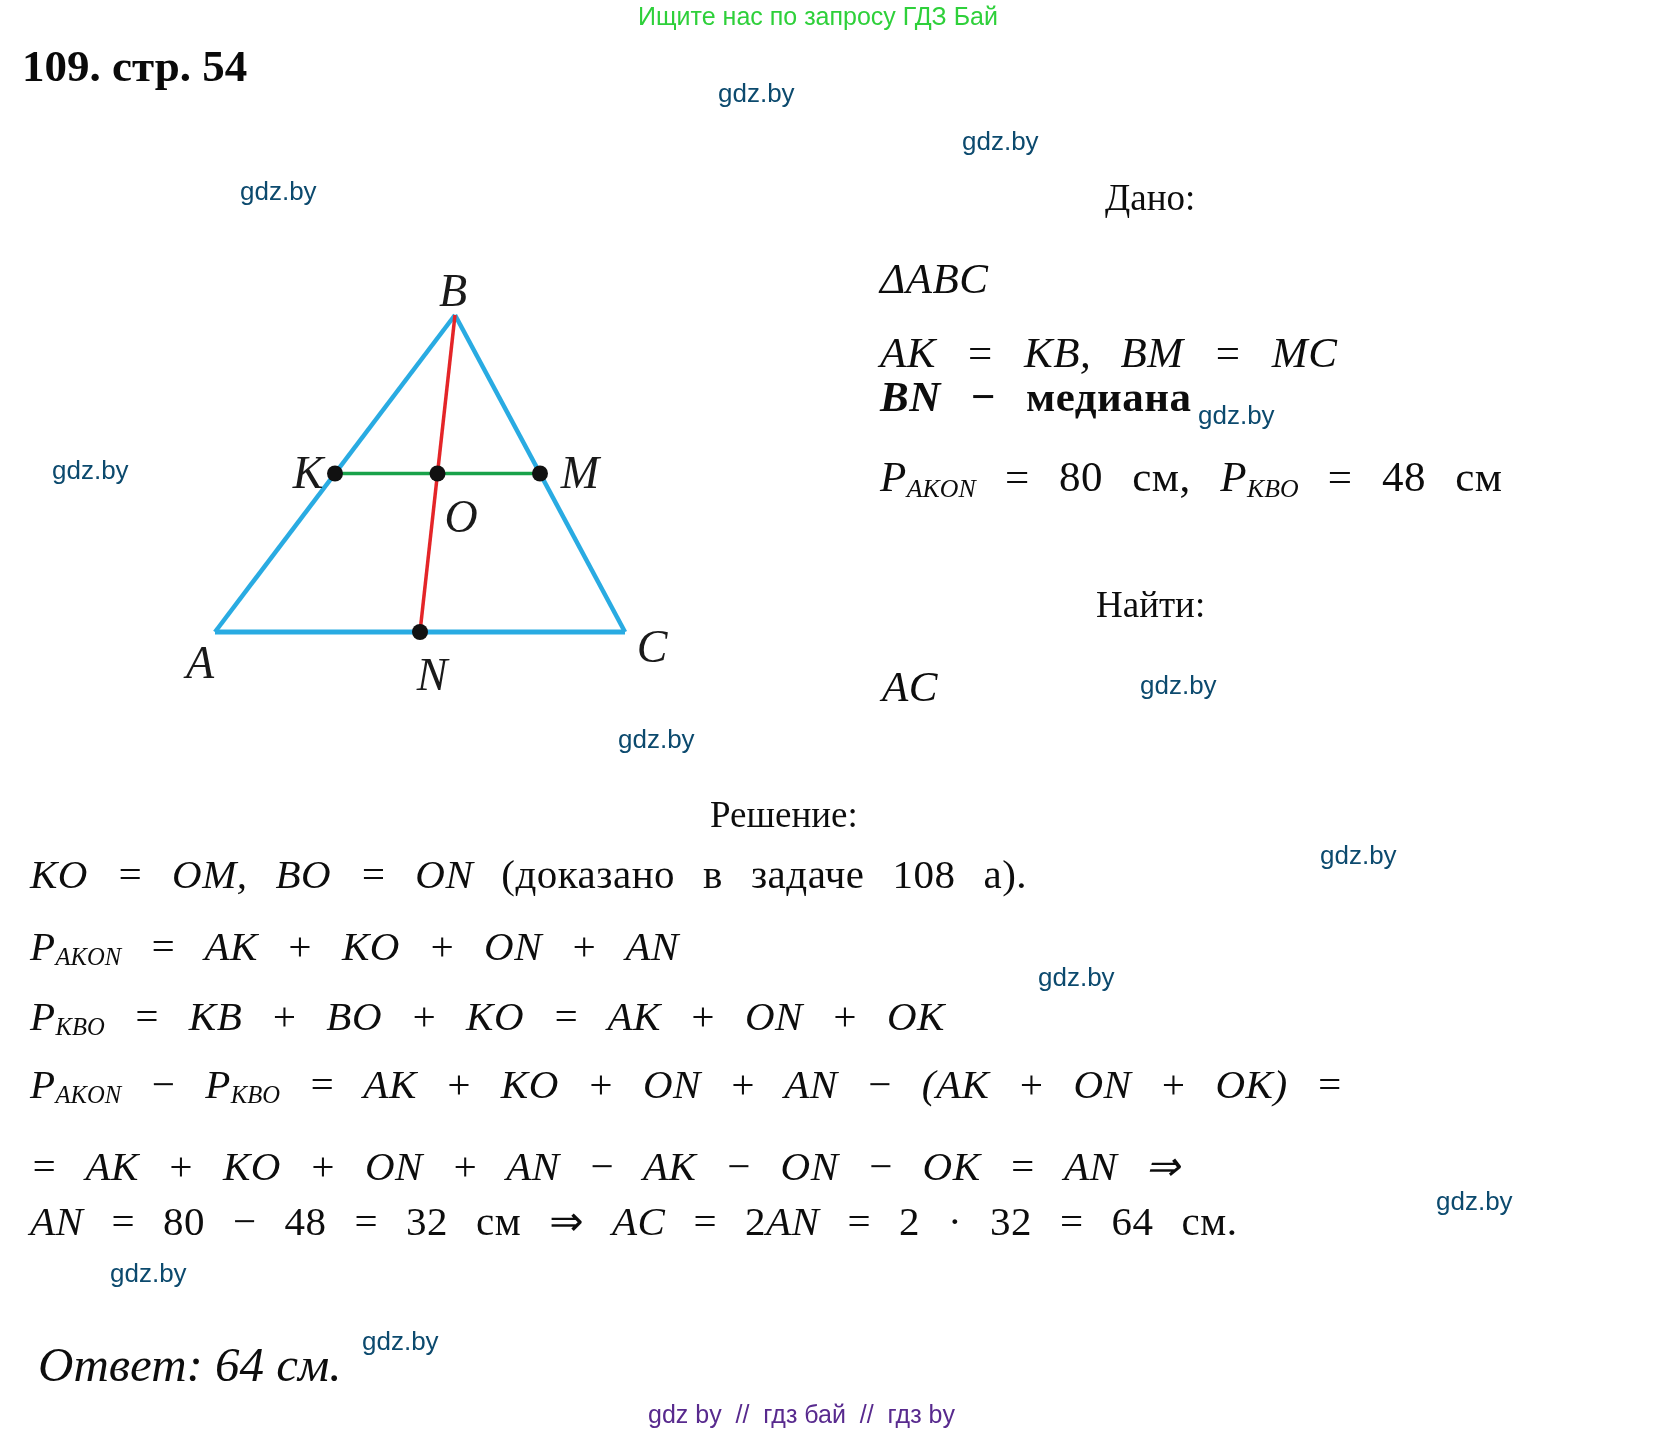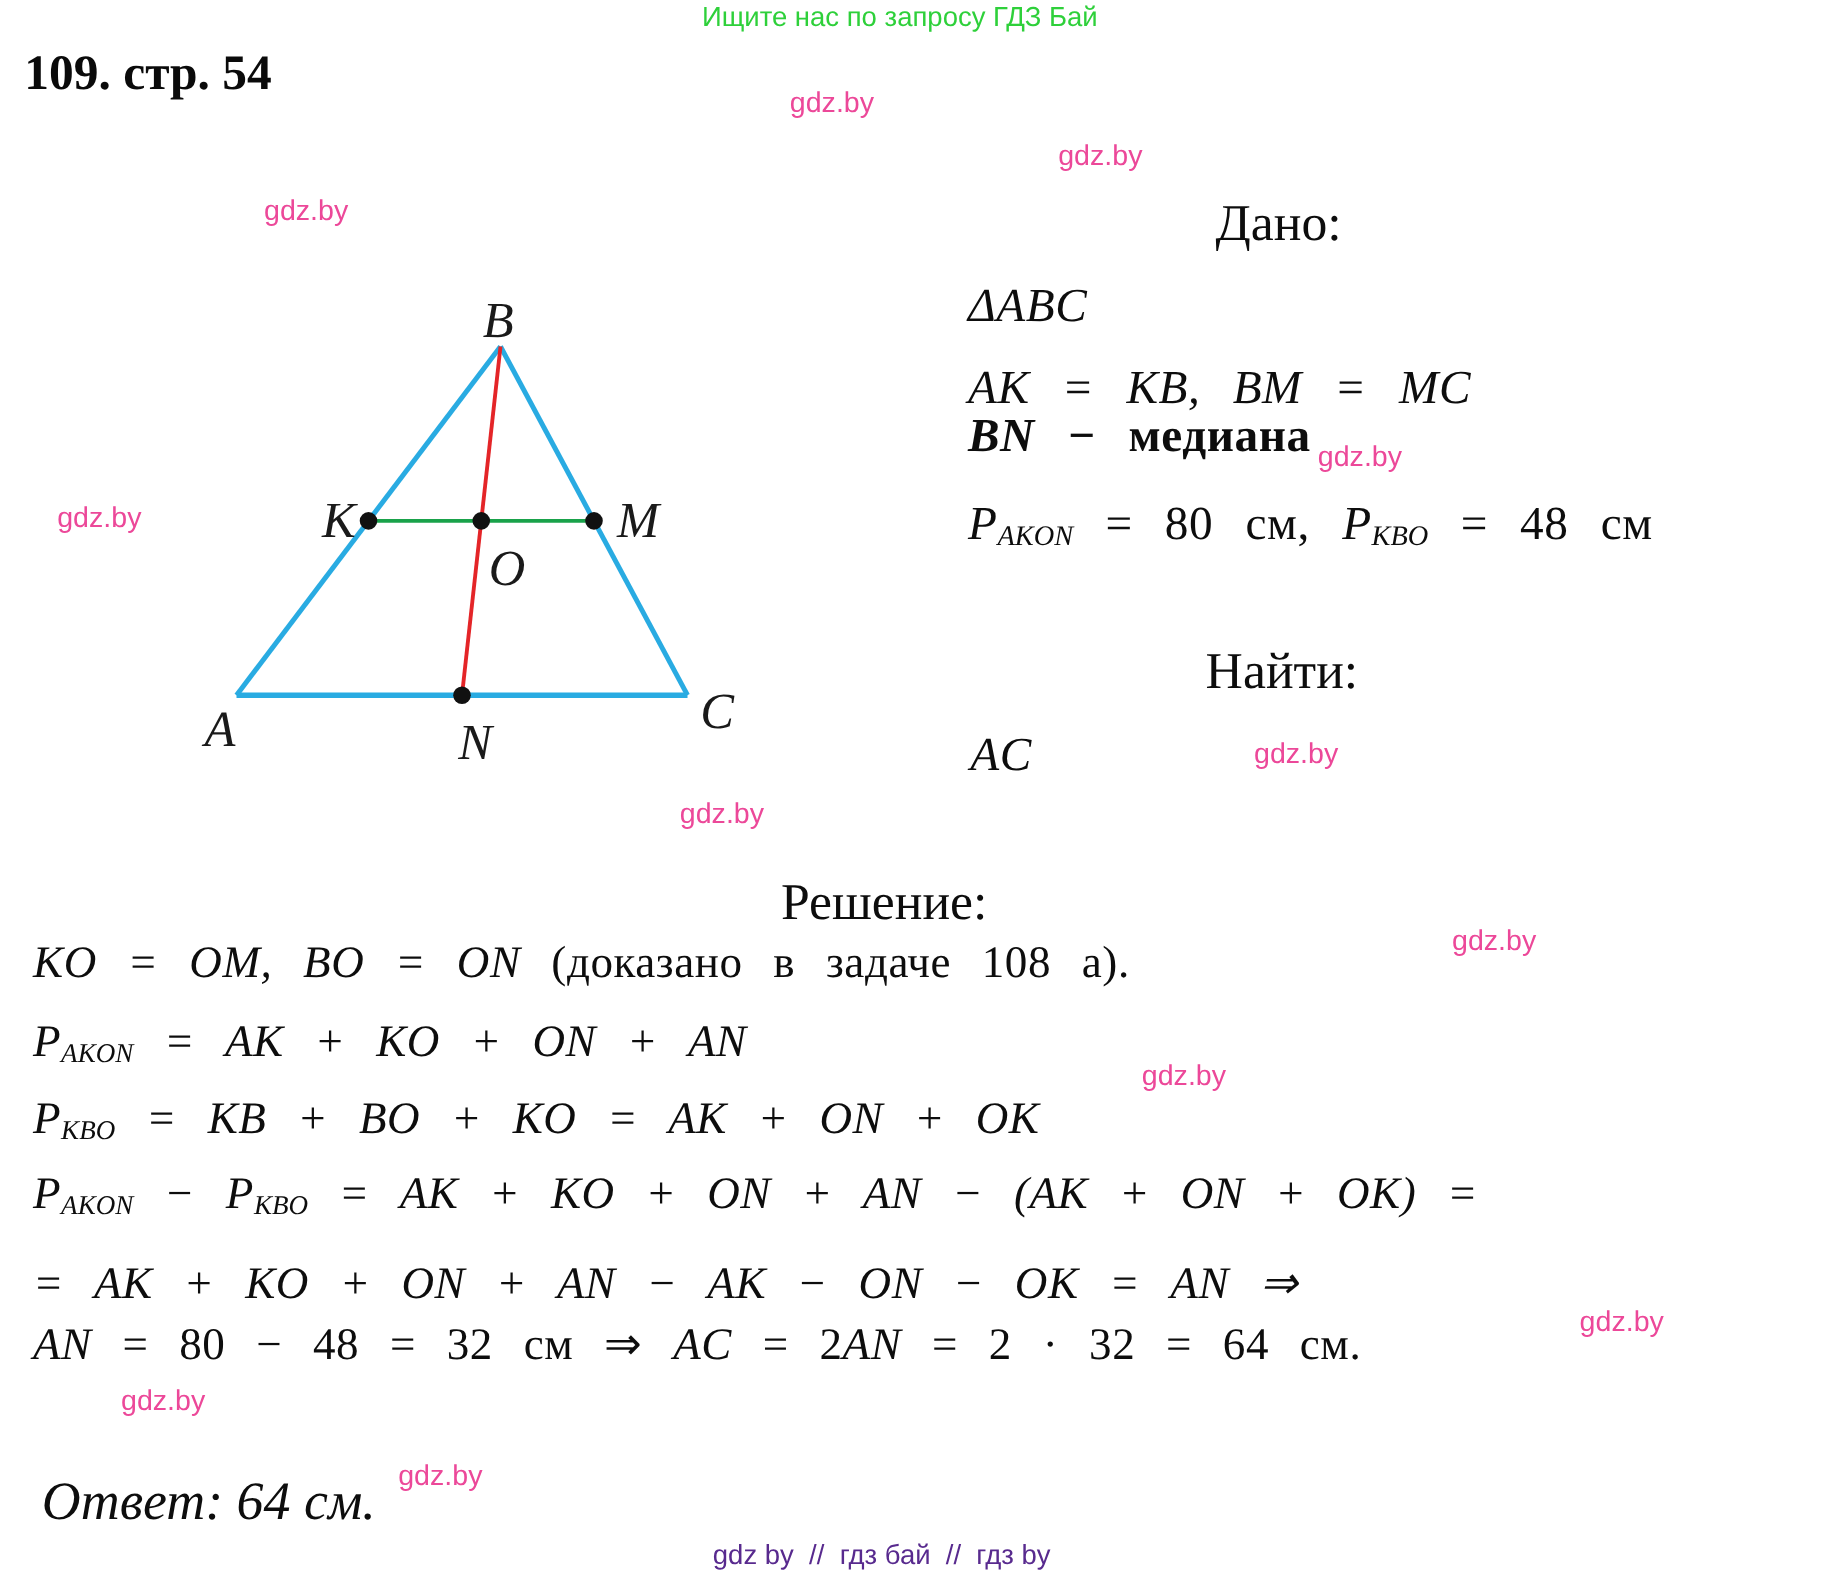--- a/index.html
+++ b/index.html
@@ -10,23 +10,23 @@
   .promo {
     position:absolute; left:613px; top:2px; width:410px; text-align:center;
     font-family:"Liberation Sans", sans-serif; font-size:25px; color:#2ed03a;
   }
   .title {
     position:absolute; left:22px; top:40px; margin:0;
     font-size:45px; font-weight:bold; color:#0a0a0a;
   }
   .wm {
     position:absolute; font-family:"Liberation Sans", sans-serif;
-    font-size:26px; color:#ec4899; white-space:pre;
+    font-size:26px; color:#0c4a6e; white-space:pre;
   }
-  .heading { position:absolute; font-size:47px; color:#0d0d0d; }
+  .heading { position:absolute; font-size:37px; color:#0d0d0d; }
   .math {
     position:absolute; font-size:41px; color:#0d0d0d;
     white-space:pre; word-spacing:0.42em; letter-spacing:0.5px;
   }
   .big { font-size:43px; }
   .it { font-style:italic;margin-top:12px; }
   .rm { font-style:normal; }
   .math sub { font-size:0.6em; font-style:italic; vertical-align:-0.22em; line-height:0; letter-spacing:0; }
   .g-head { left:1105px; top:176px; }
   .g1 { left:880px; top:242px; }

